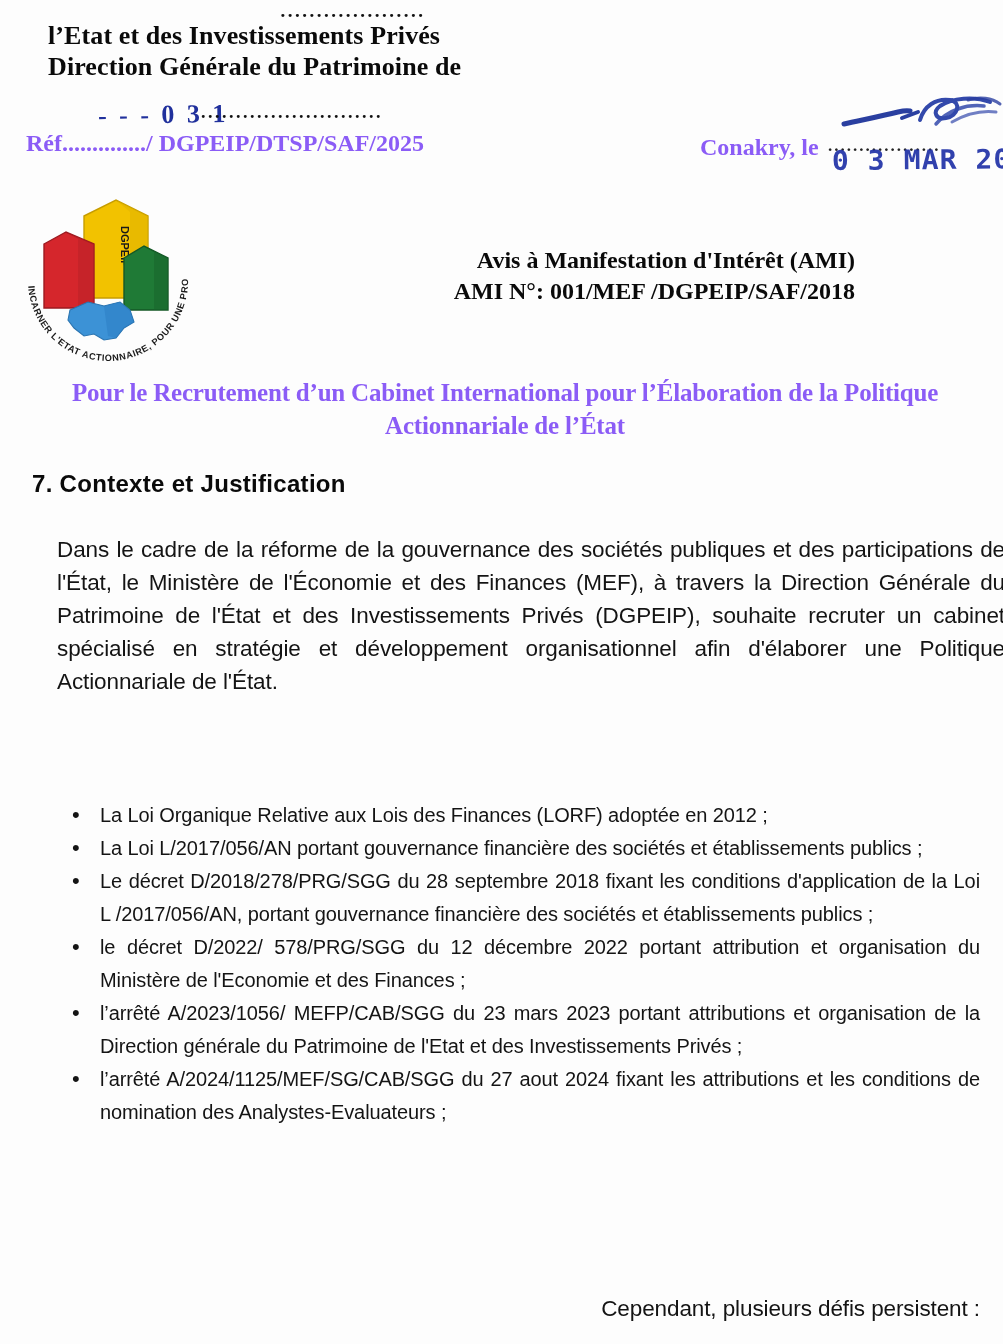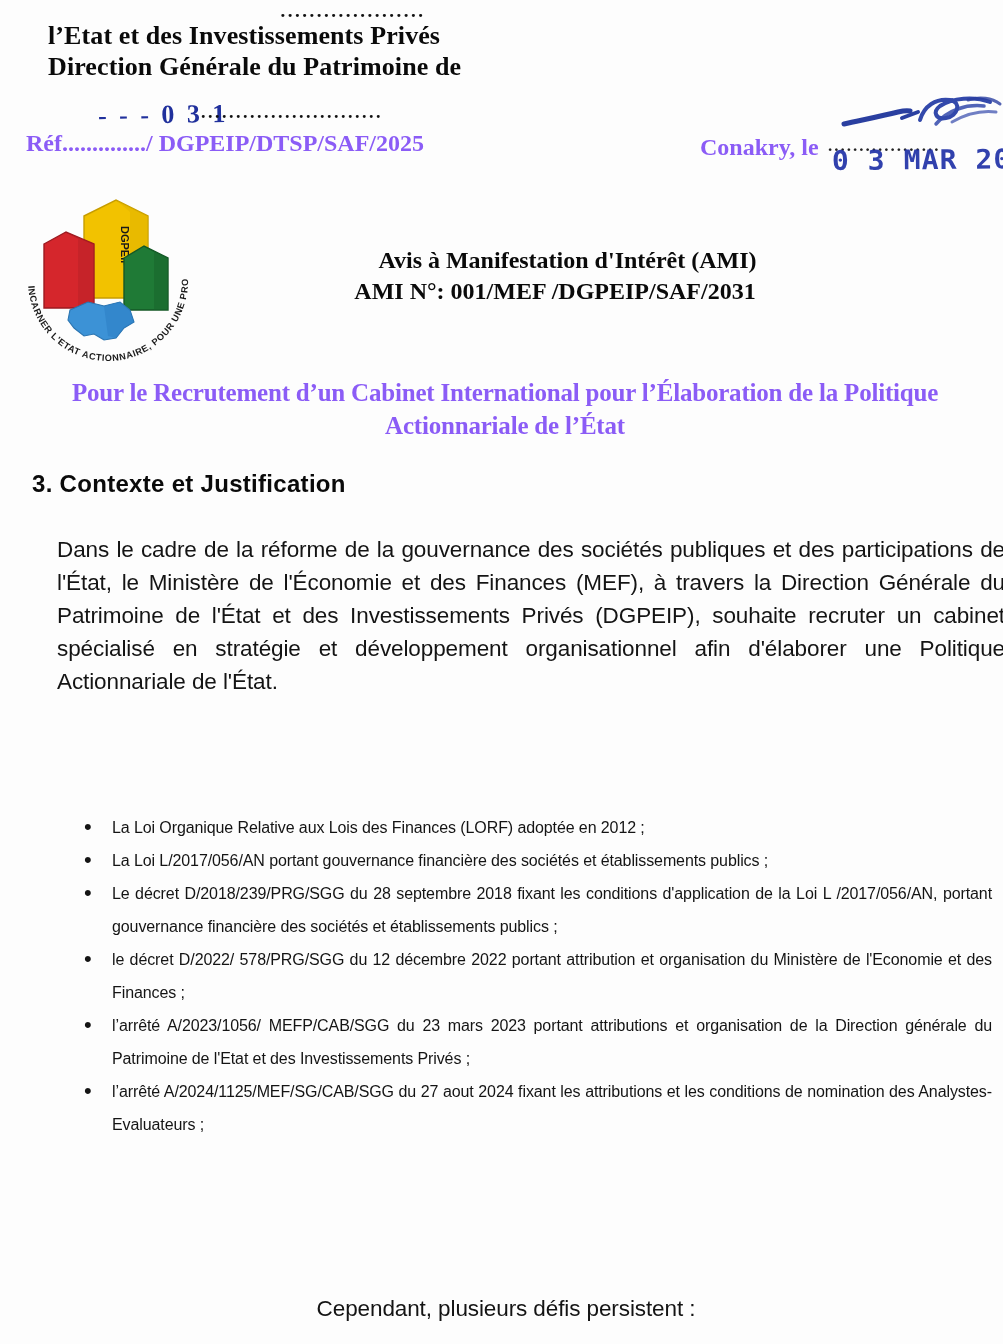--- a/index.html
+++ b/index.html
@@ -153,21 +153,21 @@
     width: 200px;
     height: 175px;
   }
 
   
   .ami-block {
     position: absolute;
     left: 255px;
     top: 245px;
     width: 600px;
-    text-align: center;
+    text-align: right;
   }
   .ami-line {
     font-family: "Liberation Serif", serif;
     font-weight: 700;
     font-size: 24px;
     line-height: 31px;
     color: #0a0a0a;
     white-space: nowrap;
   }
   .ami-line.l1 { padding-left: 25px; }
@@ -206,32 +206,32 @@
     width: 948px;
     font-family: "Liberation Sans", sans-serif;
     font-size: 22.5px;
     line-height: 33px;
     color: #141414;
     text-align: justify;
     letter-spacing: -0.1px;
   }
   #para1 { top: 533px; margin-left: 25px; }
   #para2 { top: 710px; }
-  #para3 { top: 1292px; text-align: center; }
+  #para3 { top: 1292px; text-align: right; }
 
   .bullet-list {
     position: absolute;
     left: 32px;
     top: 799px;
     width: 948px;
-    margin: 12px;
+    margin: 0;
     padding: 0;
     list-style: none;
     font-family: "Liberation Sans", sans-serif;
-    font-size: 16px;
+    font-size: 20px;
     line-height: 33px;
     color: #141414;
     letter-spacing: -0.1px;
   }
   .bullet-list li {
     position: relative;
     padding-left: 68px;
     margin: 0 0 0 0;
     text-align: justify;
   }
@@ -297,34 +297,34 @@
       <polygon points="116,72 136,60 160,72 160,124 116,124" fill="#1f7a36" stroke="#145826" stroke-width="1.4"></polygon>
       <polygon points="136,60 160,72 160,124 146,124 146,66" fill="#17642b" opacity="0.55"></polygon>
 
       <path d="M62 124 L80 116 L96 120 L112 116 L122 124 L126 136 L116 142 L108 152 L96 154 L86 148 L76 150 L66 142 L60 134 Z" fill="#3c92d6" stroke="#2a74b0" stroke-width="1.1"></path>
       <path d="M96 120 L112 116 L122 124 L126 136 L116 142 L108 152 L100 150 Z" fill="#2b7ec4" opacity="0.55"></path>
     </svg>
   </div>
 
   <div class="ami-block">
     <div class="ami-line l1">Avis à Manifestation d'Intérêt (AMI)</div>
-    <div class="ami-line">AMI N°: 001/MEF /DGPEIP/SAF/2031</div>
+    <div class="ami-line">AMI N°: 001/MEF /DGPEIP/SAF/2018</div>
   </div>
 
   <div class="main-title">Pour le Recrutement d’un Cabinet International pour l’Élaboration de la Politique Actionnariale de l’État</div>
 
-  <div class="section-heading">3. Contexte et Justification</div>
+  <div class="section-heading">7. Contexte et Justification</div>
 
   <div class="body-block" id="para1">Dans le cadre de la réforme de la gouvernance des sociétés publiques et des participations de l'État, le Ministère de l'Économie et des Finances (MEF), à travers la Direction Générale du Patrimoine de l'État et des Investissements Privés (DGPEIP), souhaite recruter un cabinet spécialisé en stratégie et développement organisationnel afin d'élaborer une Politique Actionnariale de l'État.</div>
 
 
   <ul class="bullet-list">
     <li>La Loi Organique Relative aux Lois des Finances (LORF) adoptée en 2012 ;</li>
     <li>La Loi L/2017/056/AN portant gouvernance financière des sociétés et établissements publics ;</li>
-    <li>Le décret D/2018/239/PRG/SGG du 28 septembre 2018 fixant les conditions d'application de la Loi L /2017/056/AN, portant gouvernance financière des sociétés et établissements publics ;</li>
+    <li>Le décret D/2018/278/PRG/SGG du 28 septembre 2018 fixant les conditions d'application de la Loi L /2017/056/AN, portant gouvernance financière des sociétés et établissements publics ;</li>
     <li>le décret D/2022/ 578/PRG/SGG du 12 décembre 2022 portant attribution et organisation du Ministère de l'Economie et des Finances ;</li>
     <li>l’arrêté A/2023/1056/ MEFP/CAB/SGG du 23 mars 2023 portant attributions et organisation de la Direction générale du Patrimoine de l'Etat et des Investissements Privés ;</li>
     <li>l’arrêté A/2024/1125/MEF/SG/CAB/SGG du 27 aout 2024 fixant les attributions et les conditions de nomination des Analystes-Evaluateurs ;</li>
   </ul>
 
   <div class="body-block" id="para3">Cependant, plusieurs défis persistent :</div>
 
 </div>
 
 </body></html>

